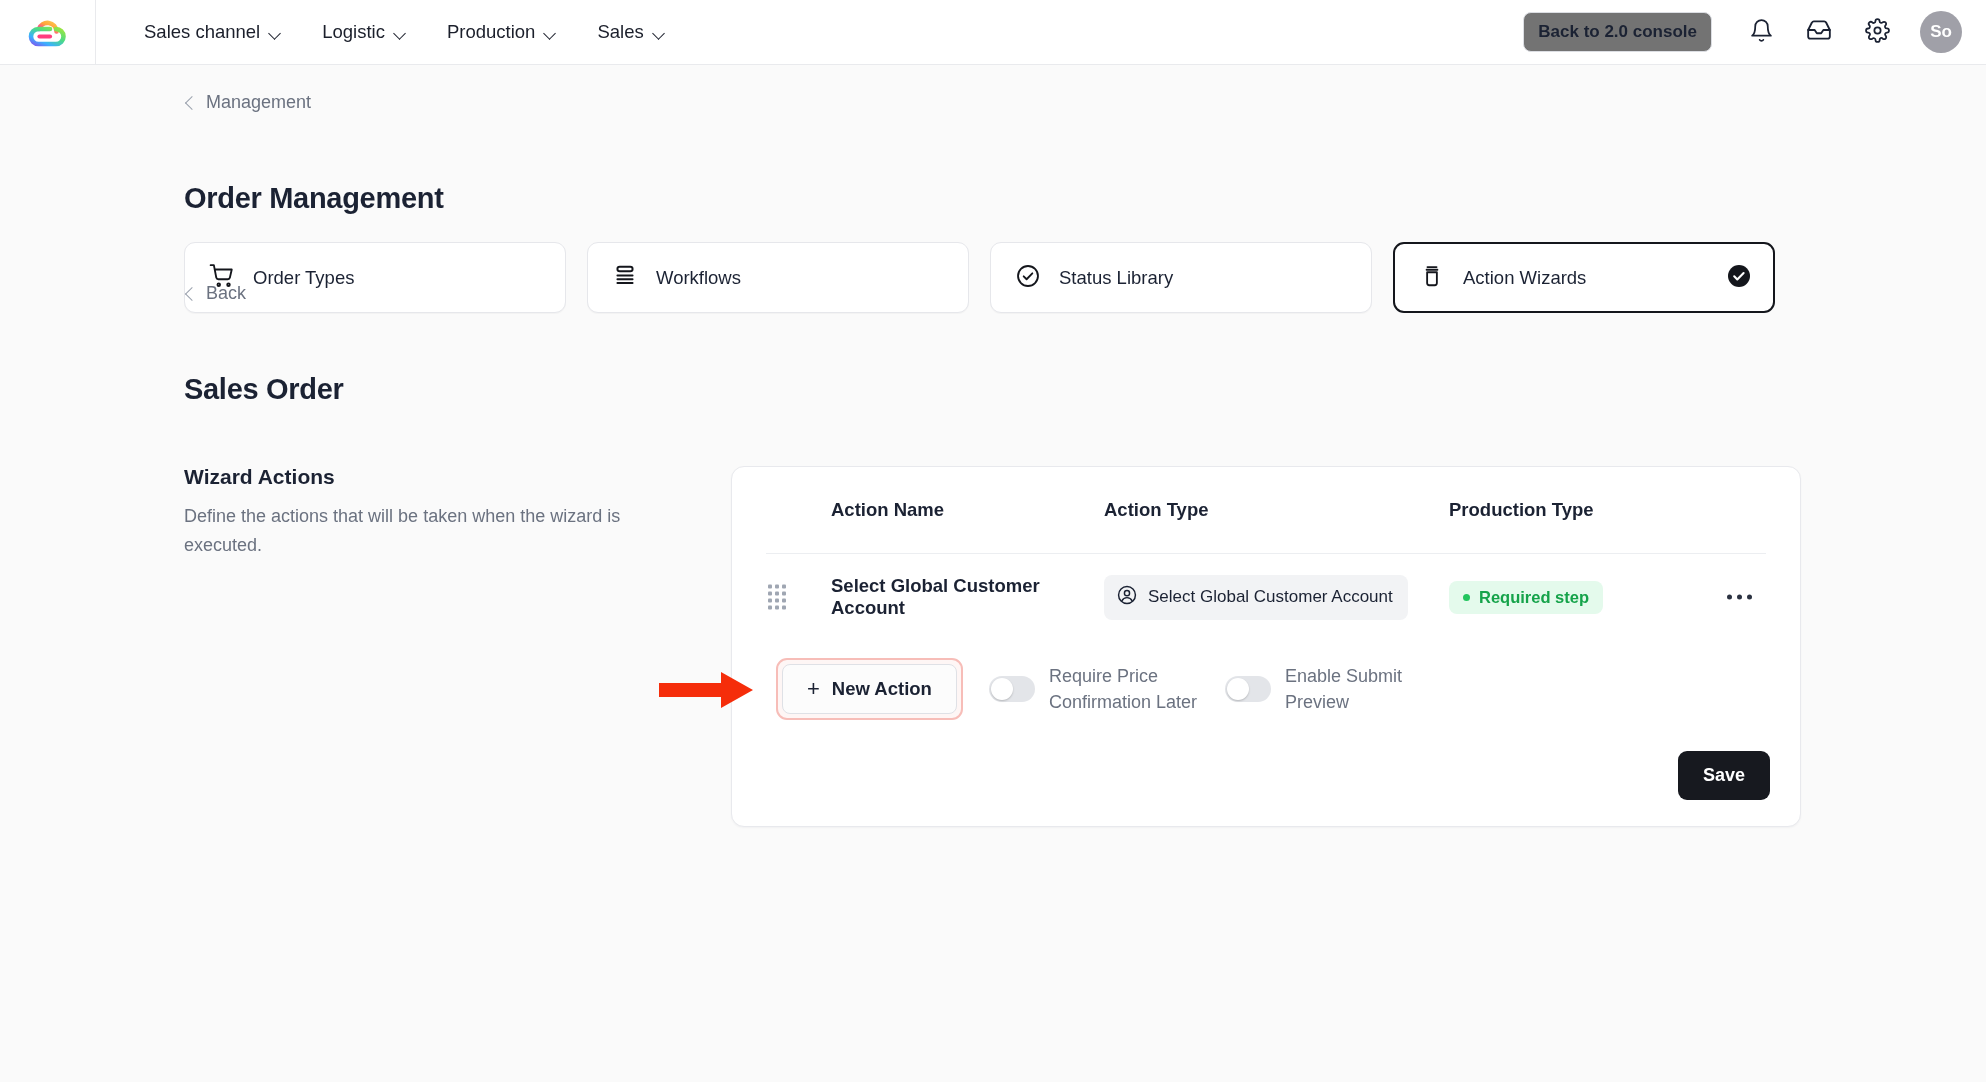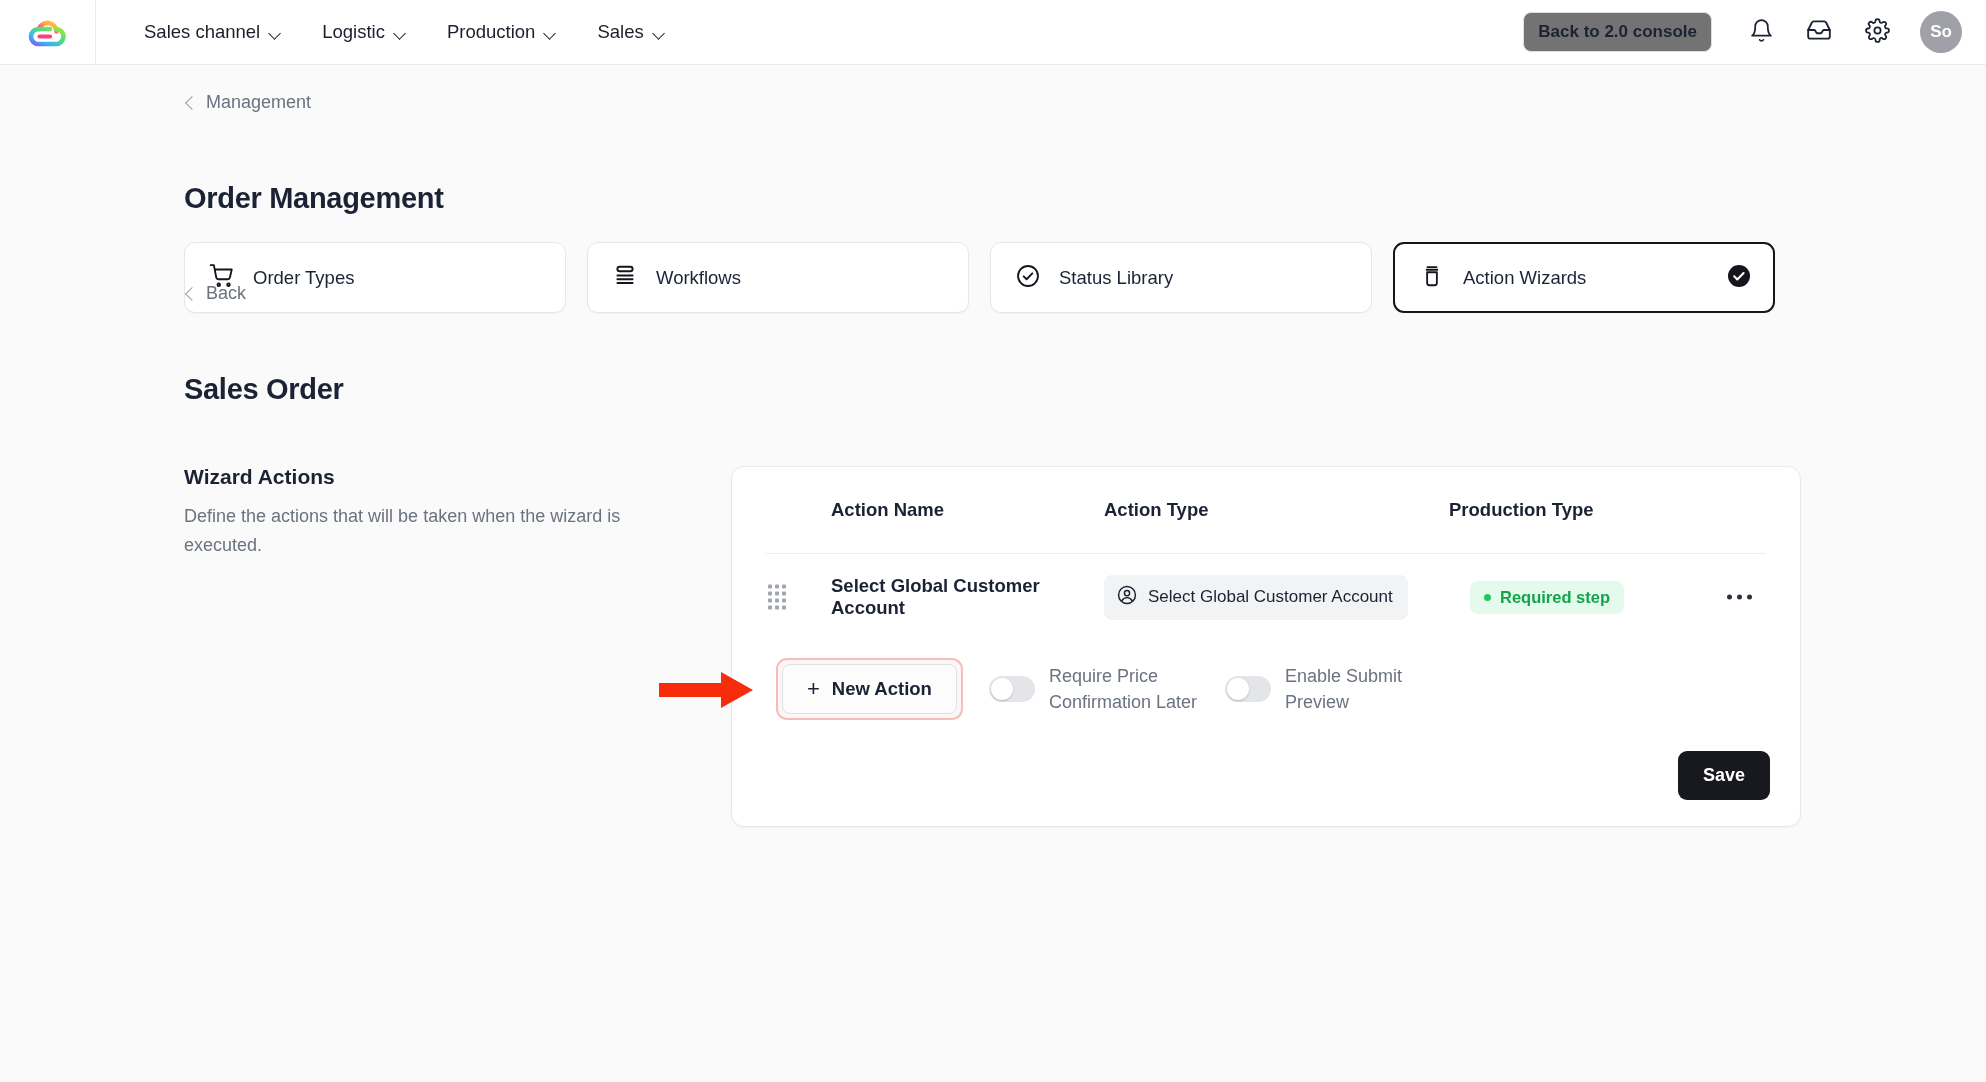--- a/index.html
+++ b/index.html
@@ -163,21 +163,21 @@
   .drag-handle i { width: 4px; height: 4px; background: #9fa6b2; border-radius: 1px; display:block; }
 
   .cell-name { width: 338px; padding-left: 65px; font-size: 18.5px; font-weight: 700; color: #1b2233; }
   .cell-type { width: 345px; }
   .chip-type {
     display: inline-flex; align-items: center; gap: 10px;
     background: #f2f3f5; border-radius: 8px;
     padding: 9px 15px 9px 12px;
     font-size: 17px; color: #1b2233;
   }
-  .cell-comp { width: 250px; margin-left: 21px; }
+  .cell-comp { width: 250px; }
   .chip-req {
     display: inline-flex; align-items: center; gap: 9px;
     background: #e4faec; border-radius: 8px;
     padding: 7px 14px;
     font-size: 16.5px; font-weight: 700; color: #15a34a;
   }
   .chip-req .dot { width: 7px; height: 7px; border-radius: 50%; background: #22c55e; display:block; }
   .row-menu {
     position: absolute; right: 6px; top: 50%; transform: translateY(-50%);
     display: flex; gap: 5px; cursor: pointer; padding: 8px;

